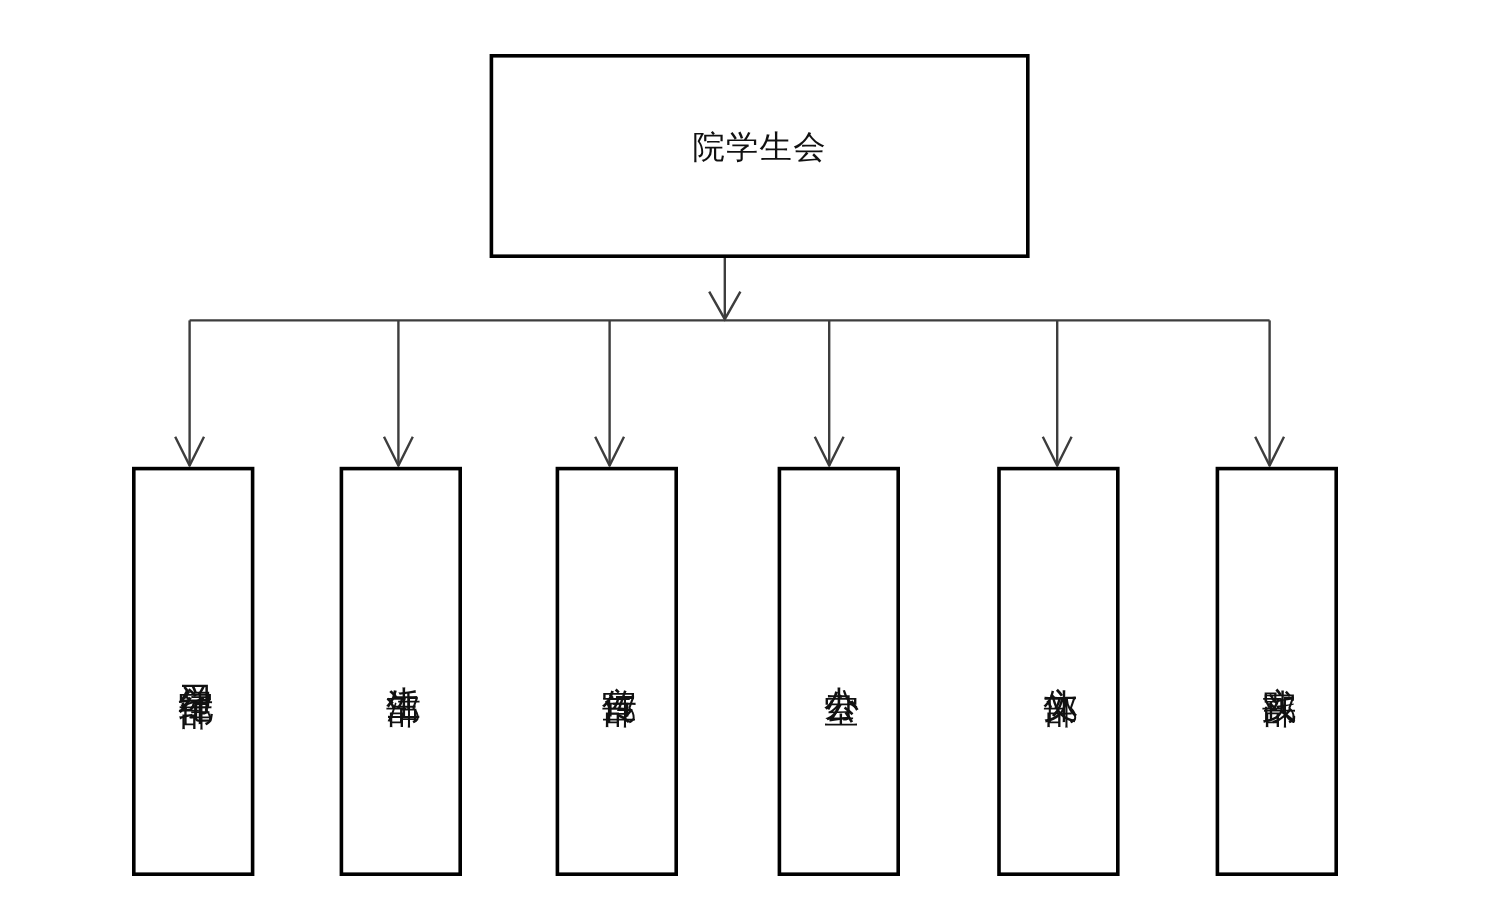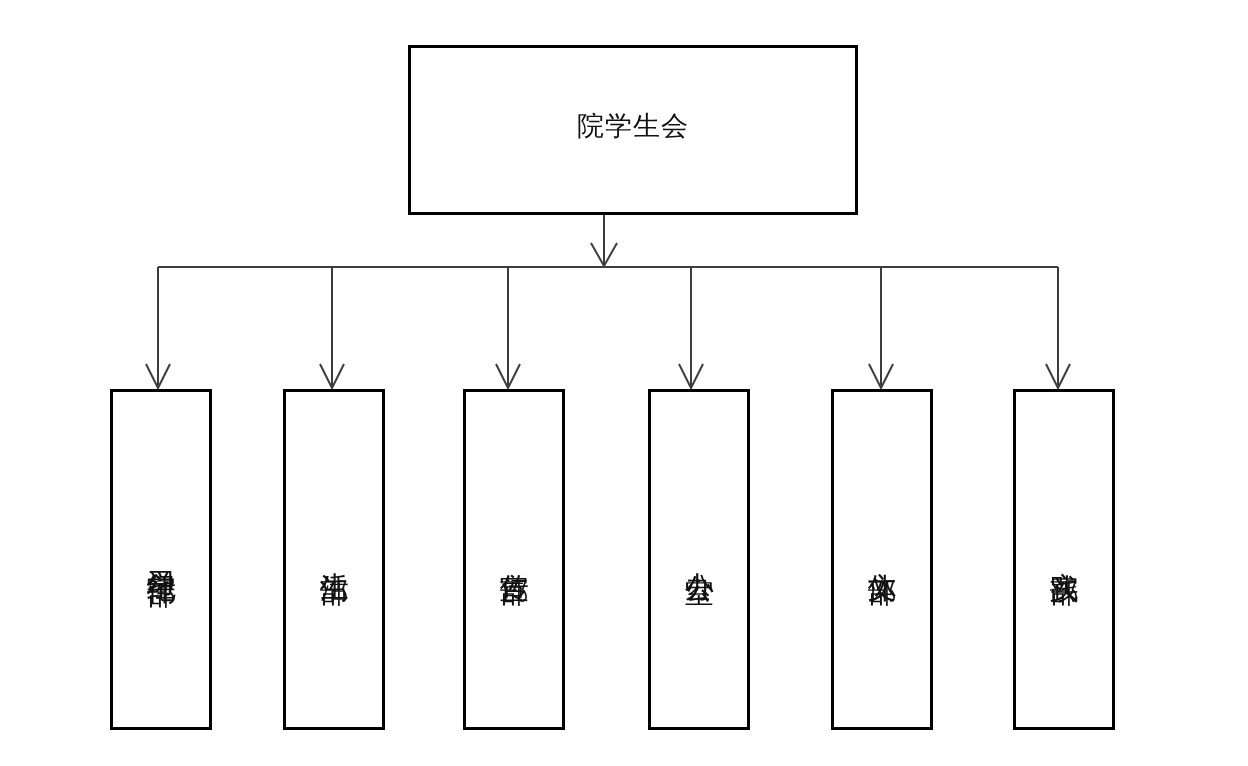--- a/index.html
+++ b/index.html
@@ -10,20 +10,21 @@
   }
   body {
     font-family: "Liberation Serif", "DejaVu Serif", serif;
   }
   #canvas {
     position: relative;
     width: 1248px;
     height: 766px;
     background: #ffffff;
     overflow: hidden;
+    font-family: Liberation Mono, monospace;
   }
   #wires {
     position: absolute;
     left: 0;
     top: 0;
     width: 1248px;
     height: 766px;
     pointer-events: none;
   }
   .node-box {

